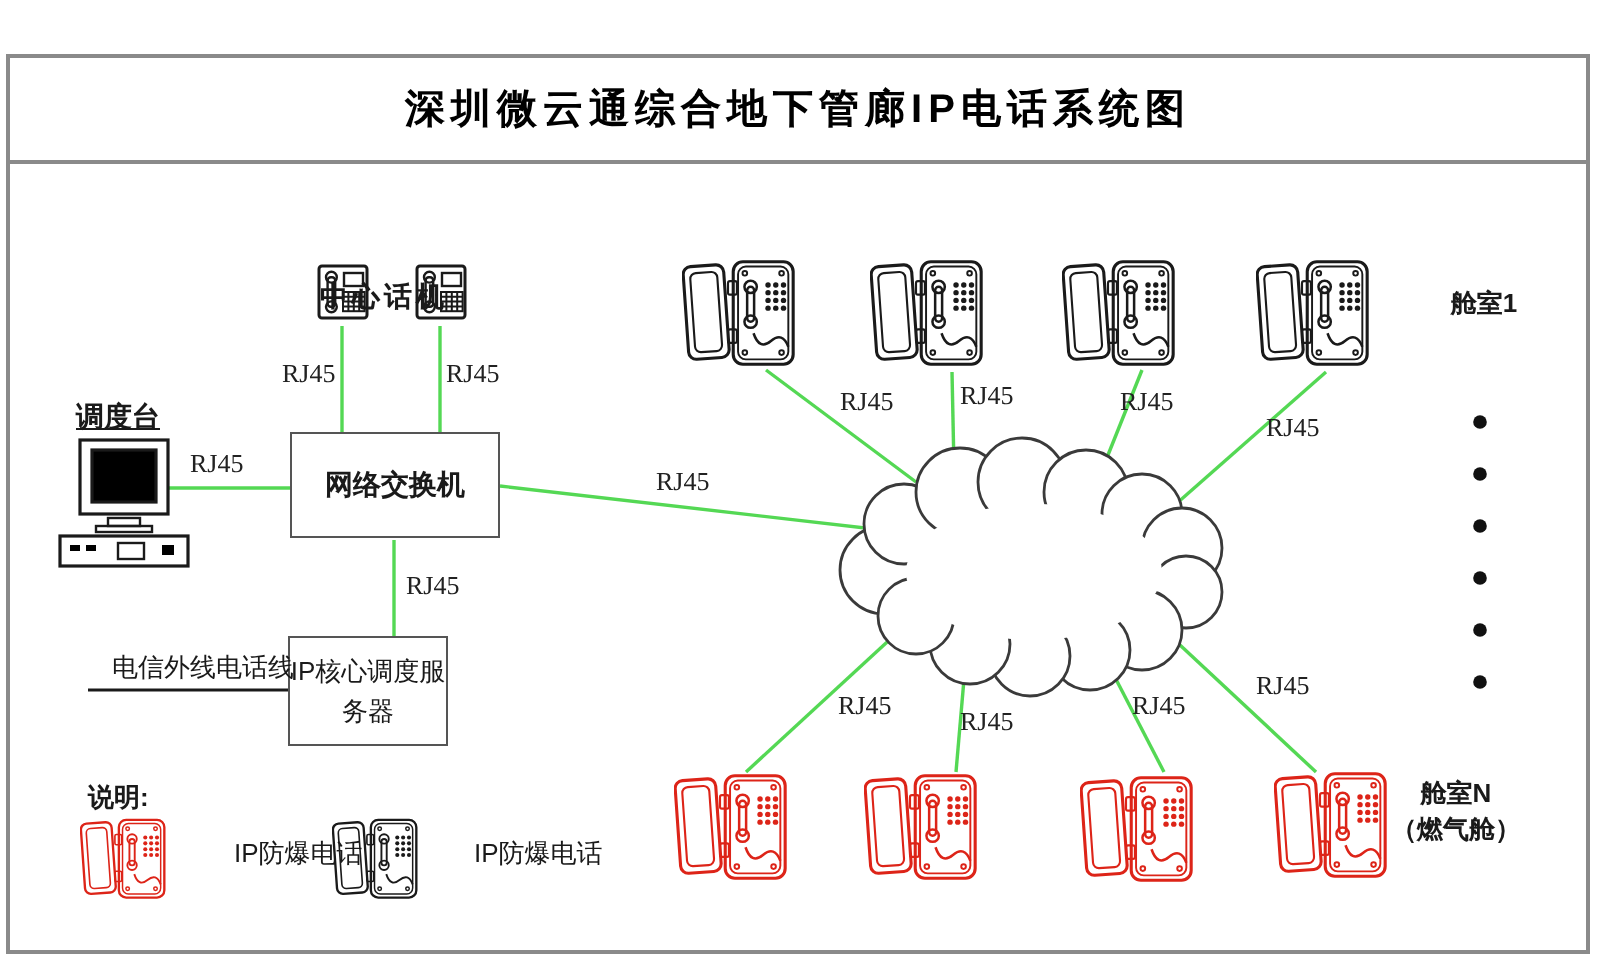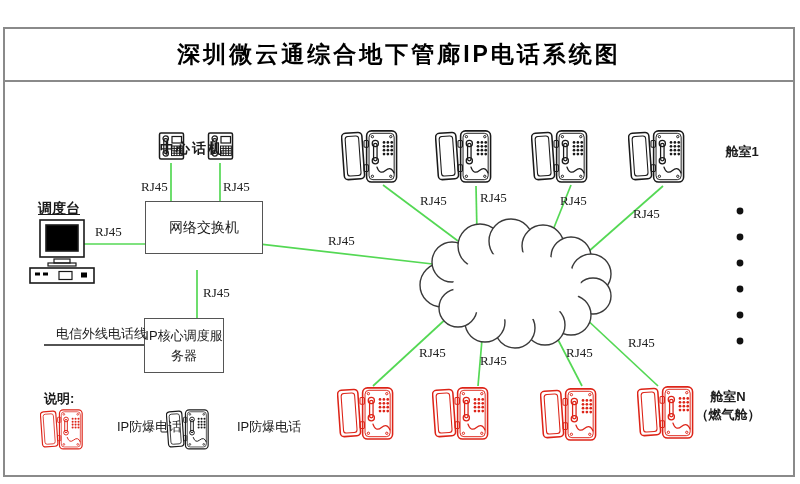--- a/index.html
+++ b/index.html
@@ -1,20 +1,20 @@
 <!DOCTYPE html>
 <html><head>
 <meta charset="utf-8">
 <style>
   html,body{margin:0;padding:0;background:#fff;}
   body{width:800px;height:484px;position:relative;font-family:"Liberation Sans",sans-serif;color:#1a1a1a;overflow:hidden;}
   .abs{position:absolute;}
   .frame{left:3px;top:27px;width:792px;height:450px;border:2px solid #8a8a8a;box-sizing:border-box;background:#fff;}
   .titlebar{left:3px;top:27px;width:792px;height:55px;border:2px solid #8a8a8a;border-bottom:2px solid #8a8a8a;box-sizing:border-box;display:flex;align-items:center;justify-content:center;}
-  .title{font-size:23px;font-weight:bold;letter-spacing:3px;color:#000;}
+  .title{font-size:20px;font-weight:bold;letter-spacing:3px;color:#000;}
   .lbl{font-size:14px;font-weight:bold;white-space:nowrap;}
   .boxnode{border:1px solid #555;background:#fff;display:flex;align-items:center;justify-content:center;text-align:center;font-size:14px;box-sizing:border-box;}
   .rj45{font-family:"Liberation Serif",serif;font-size:13px;color:#222;white-space:nowrap;}
   .smalllbl{font-size:13px;white-space:nowrap;}
   .cabin{font-size:13px;font-weight:bold;text-align:center;white-space:pre-line;line-height:1.35;}
   .legend-label{font-size:13px;white-space:nowrap;margin-left:20px;}
   svg.icon{display:block;}
   .red{color:#dd2418;}
   .blk{color:#1a1a1a;}
 </style>
@@ -136,21 +136,21 @@
   </svg>
 <svg class="abs icon blk" style="left:205px;top:128px;" width="30" height="34" viewBox="0 0 30 34">
     <use href="#deskphone"></use>
   </svg>
 
 <span class="abs lbl" style="left:38px;top:200px;text-decoration:underline;">调度台</span>
 <svg class="abs icon" style="left:26px;top:216px;" width="72" height="70" viewBox="0 0 72 70">
     <use href="#computer"></use>
   </svg>
 
-<div class="abs boxnode" style="left:145px;top:201px;width:118px;height:53px;">
+<div class="abs boxnode" style="left:145px;top:216px;width:105px;height:53px;font-weight:bold;">
   <span>网络交换机</span>
 </div>
 
 <div class="abs boxnode" style="left:144px;top:318px;width:80px;height:55px;font-size:13px;">
   <span style="width:84px;line-height:1.5;">IP核心调度服务器</span>
 </div>
 
 <span class="abs smalllbl" style="left:56px;top:325px;">电信外线电话线</span>
 
 <svg class="abs icon blk" style="left:341px;top:126px;" width="58" height="60" viewBox="0 0 60 62">

